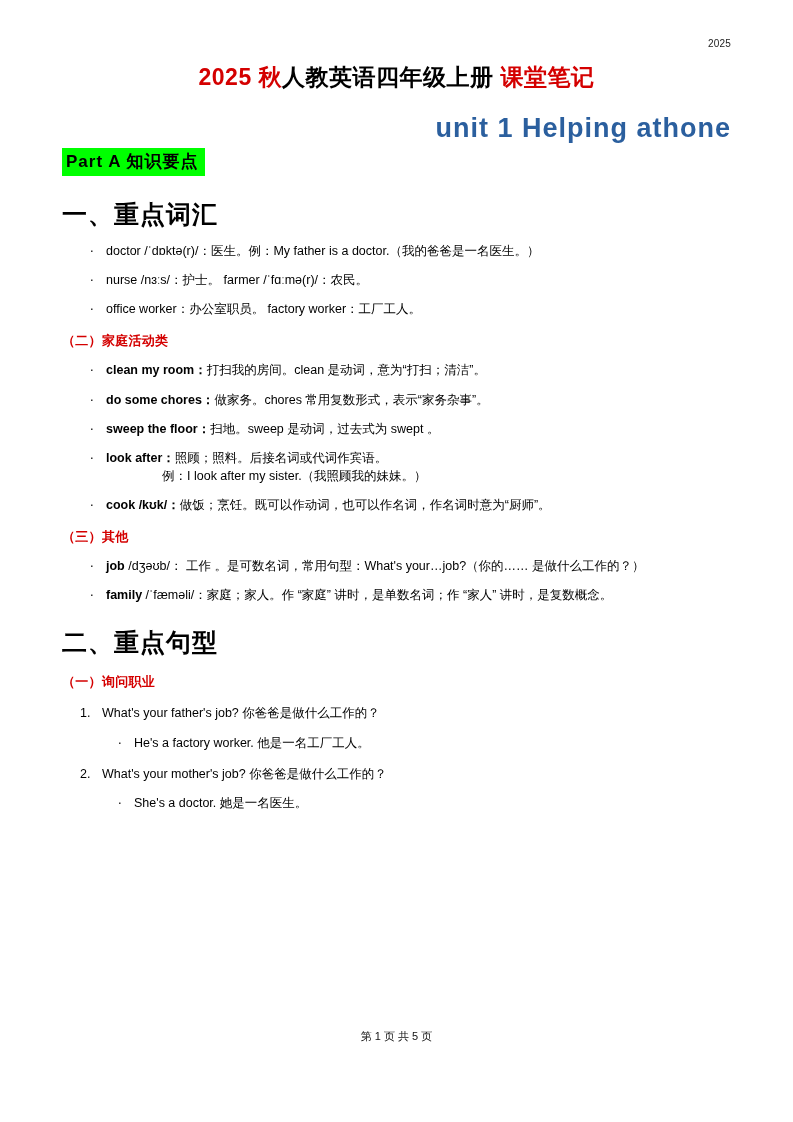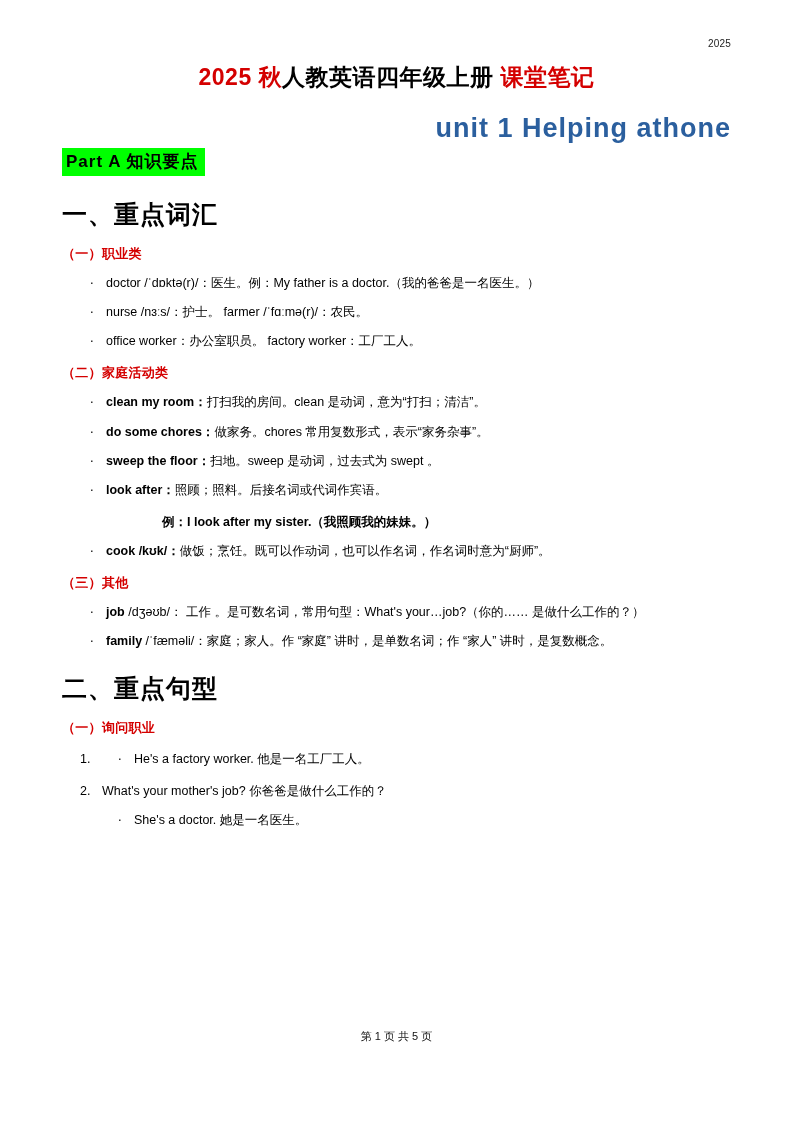--- a/index.html
+++ b/index.html
@@ -89,25 +89,24 @@
     position: absolute;
     left: 28px;
     top: -3px;
     font-size: 13px;
     color: #000;
   }
   .bold-term {
     font-weight: bold;
   }
   .indent-note {
-    margin-top: 14px;
+    margin-top: 0;
     padding-left: 100px;
     font-size: 12.5px;
     line-height: 1.45;
-    font-weight: bold;
   }
   ol.numbered {
     list-style: none;
     margin: 8px 0 0 0;
     padding: 0;
     counter-reset: li;
   }
   ol.numbered > li {
     position: relative;
     padding-left: 40px;
@@ -156,21 +155,20 @@
   </div>
 
   <div class="unit-title">unit  1   Helping athone</div>
 
   <div style="text-align:left;">
     <div class="part-head">Part  A  知识要点</div>
   </div>
 
   <div class="section-head">一、重点词汇</div>
 
-  <div class="sub-head">（一）职业类</div>
   <ul class="bullets">
     <li>doctor /ˈdɒktə(r)/：医生。例：My father is a doctor.（我的爸爸是一名医生。）</li>
     <li>nurse /nɜːs/：护士。                farmer /ˈfɑːmə(r)/：农民。</li>
     <li>office worker：办公室职员。      factory worker：工厂工人。</li>
   </ul>
 
   <div class="sub-head">（二）家庭活动类</div>
   <ul class="bullets">
     <li><span class="bold-term">clean my room：</span><span>打扫我的房间。clean 是动词，意为“打扫；清洁”。</span></li>
     <li><span class="bold-term">do some chores：</span><span>做家务。chores 常用复数形式，表示“家务杂事”。</span></li>
@@ -188,20 +186,21 @@
     <li><span class="bold-term">family</span><span> /ˈfæməli/：家庭；家人。作 “家庭” 讲时，是单数名词；作 “家人” 讲时，是复数概念。</span></li>
   </ul>
 
   <div class="section-head">二、重点句型</div>
 
   <div class="sub-head">（一）询问职业</div>
 
   <ol class="numbered">
     <li>
       <span class="num">1.</span>
+      <span>What's your father's job? 你爸爸是做什么工作的？</span>
     </li>
   </ol>
   <div class="answer-line">He's a factory worker. 他是一名工厂工人。</div>
 
   <ol class="numbered">
     <li>
       <span class="num">2.</span>
       <span>What's your  mother's job? 你爸爸是做什么工作的？</span>
     </li>
   </ol>

